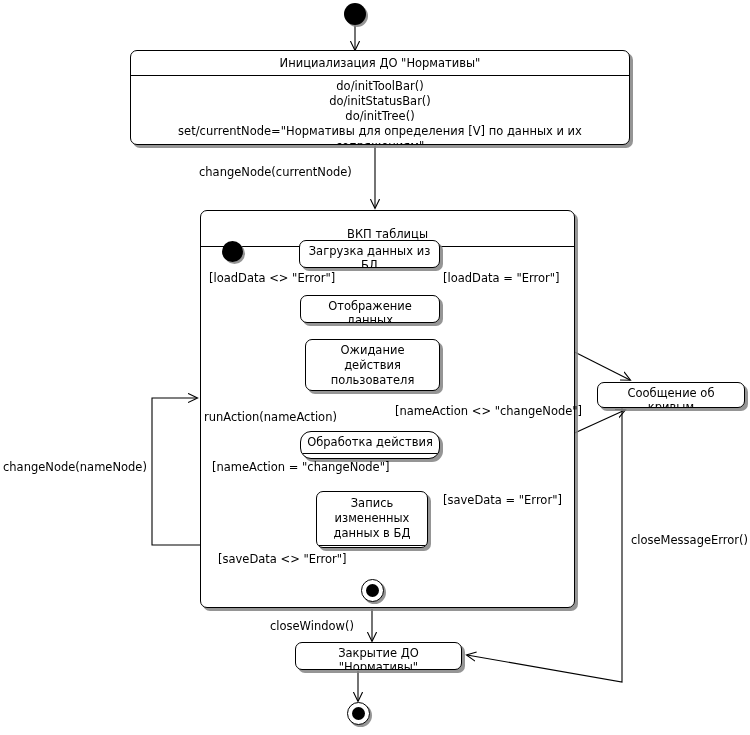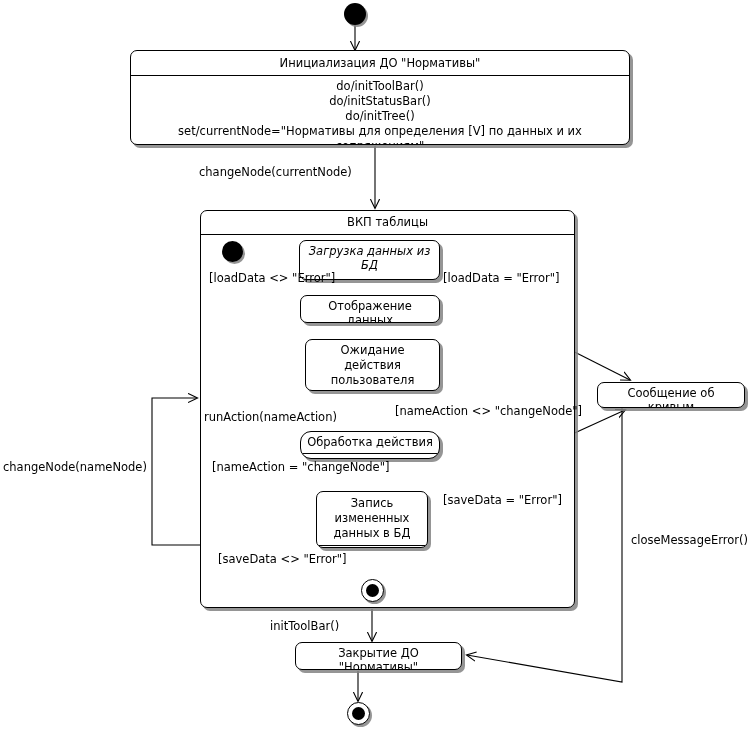--- a/index.html
+++ b/index.html
@@ -68,20 +68,21 @@
     border-radius: 7px;
     box-shadow: 3px 3px 0 0 rgba(130,130,130,0.85);
   }
   .composite > .title {
     text-align: center;
     font-size: 11.5px;
     line-height: 14px;
     padding: 4px 0 5px 0;
     border-bottom: 1px solid #000;
     color: #000;
+    margin-top: 12px;
   }
   
   .initial {
     position: absolute;
     border-radius: 50%;
     background: #000000;
     box-shadow: 2px 2px 0 0 rgba(130,130,130,0.85);
   }
   .final-outer {
     position: absolute;
@@ -163,21 +164,21 @@
   </div>
 
   <div class="lbl" style="left:199px; top:166px;">changeNode(currentNode)</div>
 
   <div class="composite" style="left:200px; top:210px; width:375px; height:398px;">
     <div class="title">ВКП таблицы</div>
   </div>
 
   <div class="initial" style="left:222px; top:241px; width:21px; height:21px;"></div>
 
-  <div class="state" style="left:299px; top:240px; width:141px; height:40px;font-style:italic;">
+  <div class="state" style="left:299px; top:240px; width:141px; height:28px;">
     <div class="name" style="padding:3px 6px 4px 6px;">Загрузка данных из БД</div>
 
   </div>
 
   <div class="lbl" style="left:209px; top:272px;">[loadData &lt;&gt; "Error"]</div>
   <div class="lbl" style="left:443px; top:272px;">[loadData = "Error"]</div>
 
   <div class="state" style="left:300px; top:295px; width:140px; height:28px;">
     <div class="name" style="padding:3px 6px 4px 6px;">Отображение данных</div>
 
@@ -216,21 +217,21 @@
 
   <div class="lbl" style="left:3px; top:461px;">changeNode(nameNode)</div>
 
   <div class="state" style="left:597px; top:382px; width:148px; height:26px;">
     <div class="name" style="padding:3px 6px 3px 6px;">Сообщение об кривым</div>
 
   </div>
 
   <div class="lbl" style="left:631px; top:534px;">closeMessageError()</div>
 
-  <div class="lbl" style="left:270px; top:620px;">initToolBar()</div>
+  <div class="lbl" style="left:270px; top:620px;">closeWindow()</div>
 
   <div class="state" style="left:295px; top:642px; width:167px; height:28px;">
     <div class="name" style="padding:3px 6px 4px 6px;">Закрытие ДО "Нормативы"</div>
 
   </div>
 
   <div class="final-outer" style="left:347px; top:702px; width:23px; height:23px;">
     <div class="final-inner" style="left:4px; top:4px; width:13px; height:13px;"></div>
   </div>
 

